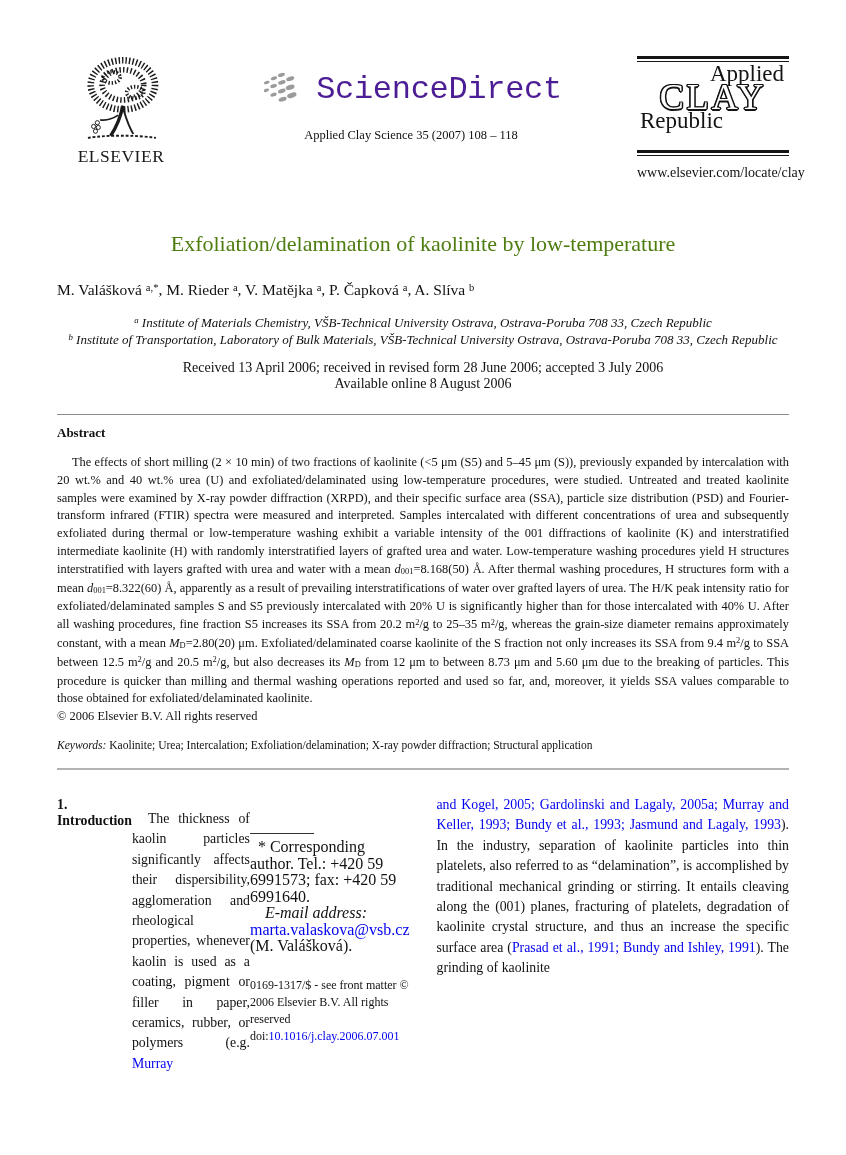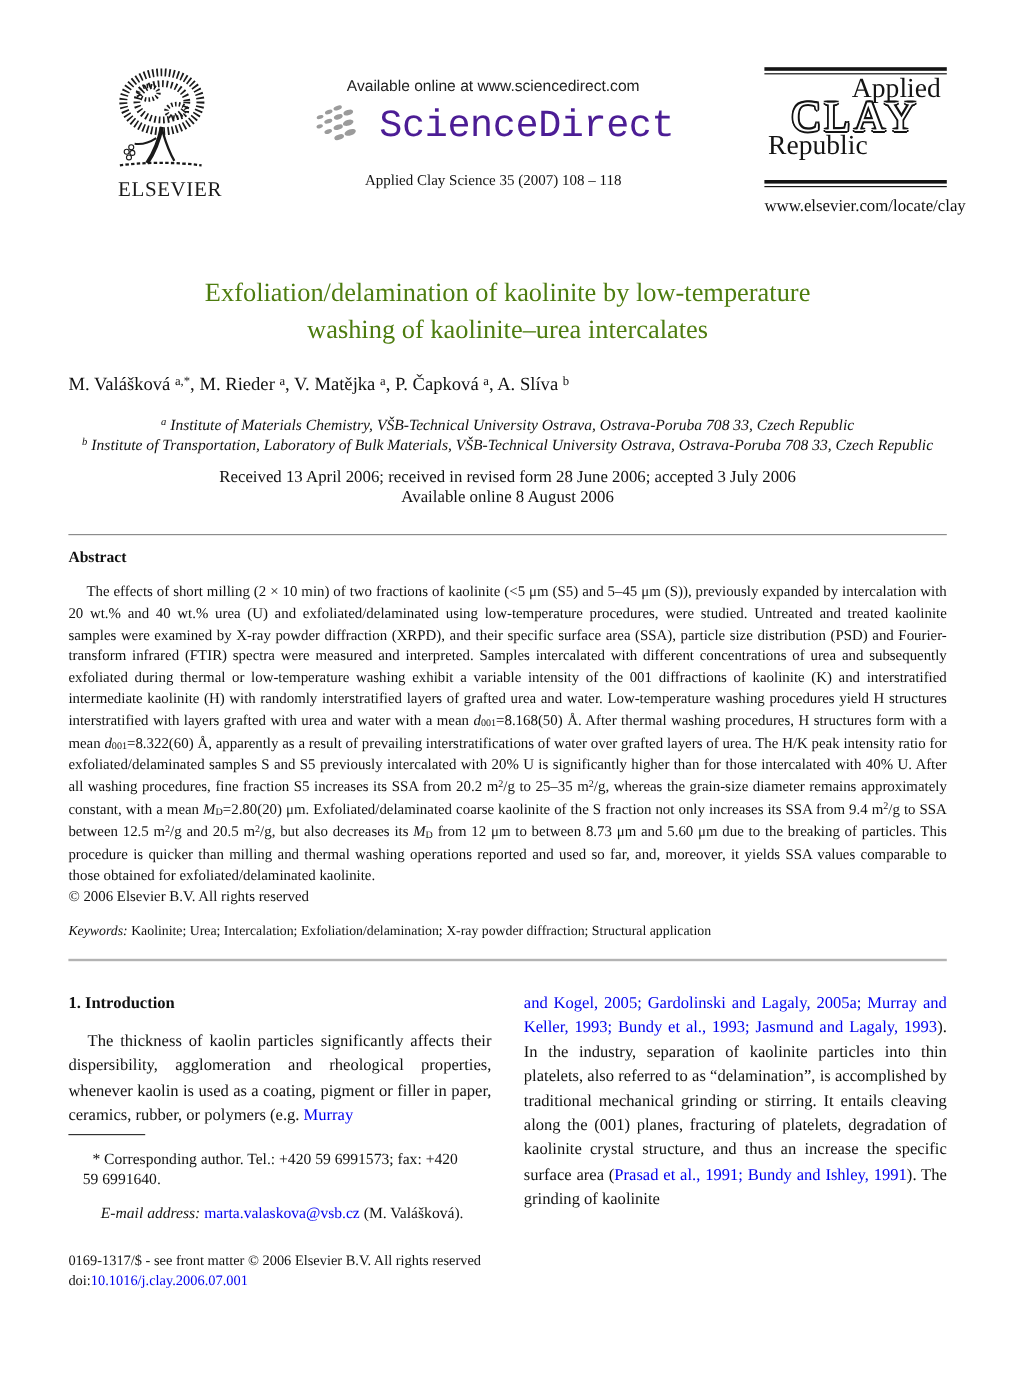--- a/index.html
+++ b/index.html
@@ -10,21 +10,21 @@
     padding:56px 57px 0 57px;
     overflow:hidden;
     background:#fff;
     color:#111;
     font-family:"Liberation Serif","DejaVu Serif",serif;
   }
   :root{--link-color:#0000EE;}
 
   
   .hdr{display:flex;justify-content:space-between;align-items:flex-start;height:126px;}
-  .hdr-left{width:128px;text-align:right;font-family:Liberation Serif, serif;}
+  .hdr-left{width:128px;text-align:center;font-family:Liberation Serif, serif;}
   .elsevier-text{font-size:17.5px;letter-spacing:.5px;margin-top:-2px;color:#1a1a1a;}
   .hdr-center{flex:1;text-align:center;padding-top:8px;}
   .avail{font-family:"Liberation Sans","DejaVu Sans",sans-serif;font-size:13px;color:#222;}
   .sd-logo{display:flex;align-items:center;justify-content:center;gap:6px;margin-top:6px;}
   .sd-text{font-family:Liberation Mono, monospace;font-size:32px;color:#4c1d95;letter-spacing:-.3px;}
   .journal-ref{font-size:12.5px;margin-top:20px;color:#111;}
   .hdr-right{width:152px;text-align:center;}
   .dbl-rule{height:2px;border-top:3px solid #141414;border-bottom:1px solid #141414;}
   .jlogo{position:relative;height:84px;margin:2px 0;}
   .jlogo-applied{position:absolute;top:-3px;right:5px;font-size:23px;color:#141414;z-index:1;}
@@ -44,30 +44,30 @@
 
   
   .abs-h{margin:10px 0 0;font-size:13px;font-weight:bold;}
   .abs-body{margin:13px 0 0;font-size:12.4px;line-height:17.8px;text-align:justify;text-indent:15px;}
   .abs-copy{margin:0;font-size:12.4px;line-height:17.8px;}
   .keywords{margin:12px 0 0;font-size:11.5px;line-height:15px;}
 
   
   .cols{display:flex;gap:27px;margin-top:25px;height:250px;}
   .col{width:353px;}
-  .col-left{display:flex;flex-direction:column;}
+  .col-left{display:flex;flex-direction:row;}
   .sec-h{margin:2px 0 0;font-size:13.8px;font-weight:bold;}
   .body-p{margin:14px 0 0;font-size:13.8px;line-height:20.4px;text-align:justify;}
   .body-p.noindent{margin-top:0;}
   .indent{text-indent:16px;}
 
   
   .fn-block{margin-top:auto;}
   .fn-rule{width:64px;border-top:1px solid #333;margin-bottom:5px;}
-  .fn-line{margin:12px;font-size:13px;line-height:16.5px;}
+  .fn-line{margin:0;font-size:16px;line-height:16.5px;}
   .fn-line1{text-indent:8px;}
   .fn-line2{text-indent:15px;}
   .bottom1{margin:22px 0 0;font-size:12px;line-height:17px;}
   .bottom2{margin:0;font-size:12px;line-height:17px;}
 
   
   .seg-i{font-style:italic;}
   .seg-sup{font-size:.68em;position:relative;top:-.42em;}
   .seg-sub{font-size:.68em;position:relative;top:.18em;}
   .seg-link{color:var(--link-color);}
@@ -93,21 +93,20 @@
             <circle cx="26" cy="74" r="2.2"></circle>
           <circle cx="31" cy="75" r="2.2"></circle>
             <circle cx="28" cy="79" r="2.2"></circle>
           <path d="M20 86 C40 83,70 83,92 86" stroke-width="2" stroke-dasharray="3 2"></path>
         </g>
       </svg>
       <div class="elsevier-text">ELSEVIER</div>
     </div>
 
     <div class="hdr-center">
-      <div class="avail">Available online at www.sciencedirect.com</div>
       <div class="sd-logo">
         <svg viewBox="0 0 54 42" width="50" height="38" aria-hidden="true">
           <g fill="#9b9b9b" transform="rotate(-18 27 21)">
             <ellipse cx="10" cy="8" rx="3.2" ry="1.7"></ellipse>
               <ellipse cx="19" cy="6" rx="3.6" ry="1.9"></ellipse>
               <ellipse cx="28" cy="5" rx="4" ry="2"></ellipse>
             <ellipse cx="7" cy="16" rx="3" ry="1.8"></ellipse>
               <ellipse cx="16" cy="14" rx="3.8" ry="2"></ellipse>
               <ellipse cx="26" cy="13" rx="4.2" ry="2.2"></ellipse>
               <ellipse cx="36" cy="12" rx="4.6" ry="2.4"></ellipse>
@@ -130,21 +129,20 @@
         <div class="jlogo-clay">CLAY</div>
         <div class="jlogo-science">Republic</div>
       </div>
       <div class="dbl-rule"></div>
       <div class="journal-url">www.elsevier.com/locate/clay</div>
     </div>
   </div>
 
   <h1 class="title">
     <span>Exfoliation/delamination of kaolinite by low-temperature</span><br>
-    <span>washing of kaolinite–urea intercalates</span>
   </h1>
 
   <div class="authors"><span>M. Valášková </span><span class="seg-sup">a,*</span><span>, M. Rieder </span><span class="seg-sup">a</span><span>, V. Matějka </span><span class="seg-sup">a</span><span>, P. Čapková </span><span class="seg-sup">a</span><span>, A. Slíva </span><span class="seg-sup">b</span></div>
 
   <div class="affils">
     <div><span class="seg-sup">a</span><span> Institute of Materials Chemistry, VŠB-Technical University Ostrava, Ostrava-Poruba 708 33, Czech Republic</span></div>
     <div><span class="seg-sup">b</span><span> Institute of Transportation, Laboratory of Bulk Materials, VŠB-Technical University Ostrava, Ostrava-Poruba 708 33, Czech Republic</span></div>
   </div>
 
   <div class="received-block">

